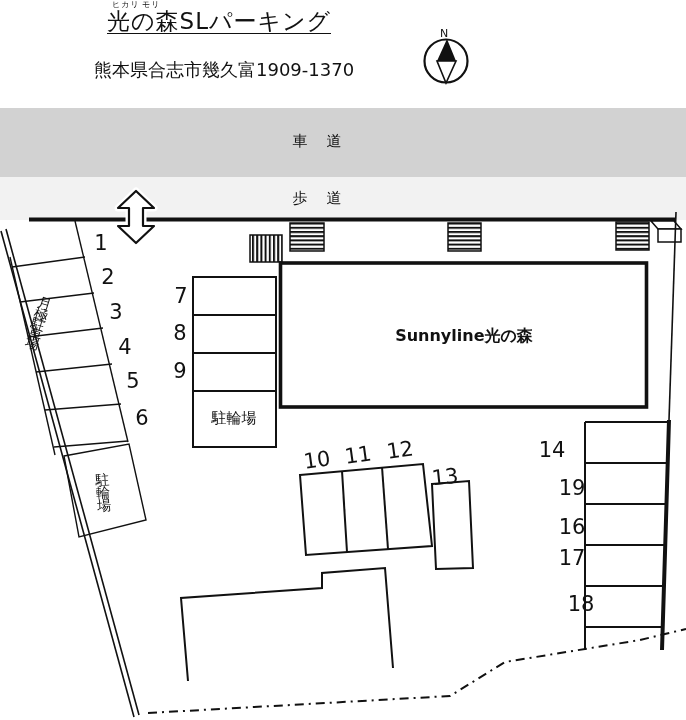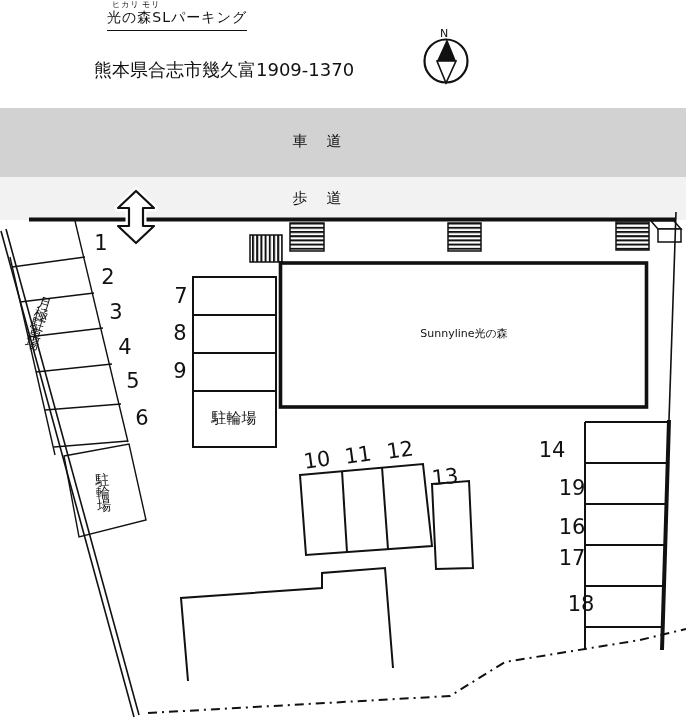--- a/index.html
+++ b/index.html
@@ -3,33 +3,33 @@
 <meta charset="utf-8">
 <style>
   html,body{margin:0;padding:0;background:#fff;}
   .canvas{
     position:relative;width:686px;height:720px;background:#ffffff;overflow:hidden;
     font-family:"DejaVu Sans","Liberation Sans",sans-serif;color:#111;
   }
   .art{position:absolute;left:0;top:0;}
   .lbl{position:absolute;white-space:nowrap;line-height:1;}
   .furigana{font-size:8px;letter-spacing:1px;}
-  .title{font-size:14px;letter-spacing:1px;border-bottom:1.6px solid #111;padding-bottom:6px;}
+  .title{font-size:23px;letter-spacing:1px;border-bottom:1.6px solid #111;padding-bottom:0;}
   .address{font-size:18px;}
   .roadlbl{left:0;width:636px;text-align:center;font-size:15px;letter-spacing:2px;}
   .bandlbl-road{top:134px;}
   .bandlbl-walk{top:191px;}
   .num{font-size:21px;transform:translate(-50%,-50%);position:absolute;}
   .num.r8{transform:translate(-50%,-50%) rotate(-8deg);}
   .num.r6{transform:translate(-50%,-50%) rotate(-6deg);}
   .vtext{writing-mode:vertical-rl;text-orientation:upright;font-size:14px;}
   .monthly{left:41px;top:287px;letter-spacing:10px;transform:rotate(17deg);transform-origin:7px 7px;}
   .bikeL{left:95px;top:461px;letter-spacing:13px;transform:rotate(-4deg);transform-origin:7px 7px;}
   .bikeM{left:192px;top:411px;width:84px;text-align:center;font-size:15px;}
-  .bldg{left:281px;top:328px;width:366px;text-align:center;font-size:11px;}
+  .bldg{left:281px;top:328px;width:366px;text-align:center;font-size:16px;font-weight:bold;}
 </style>
 </head>
 <body>
 
 <div class="canvas">
 
   <svg class="art" width="686" height="720" viewBox="0 0 686 720">
     <defs>
       <pattern id="hs" width="4" height="4.2" patternUnits="userSpaceOnUse">
         <rect width="4" height="2" fill="#111"></rect>

